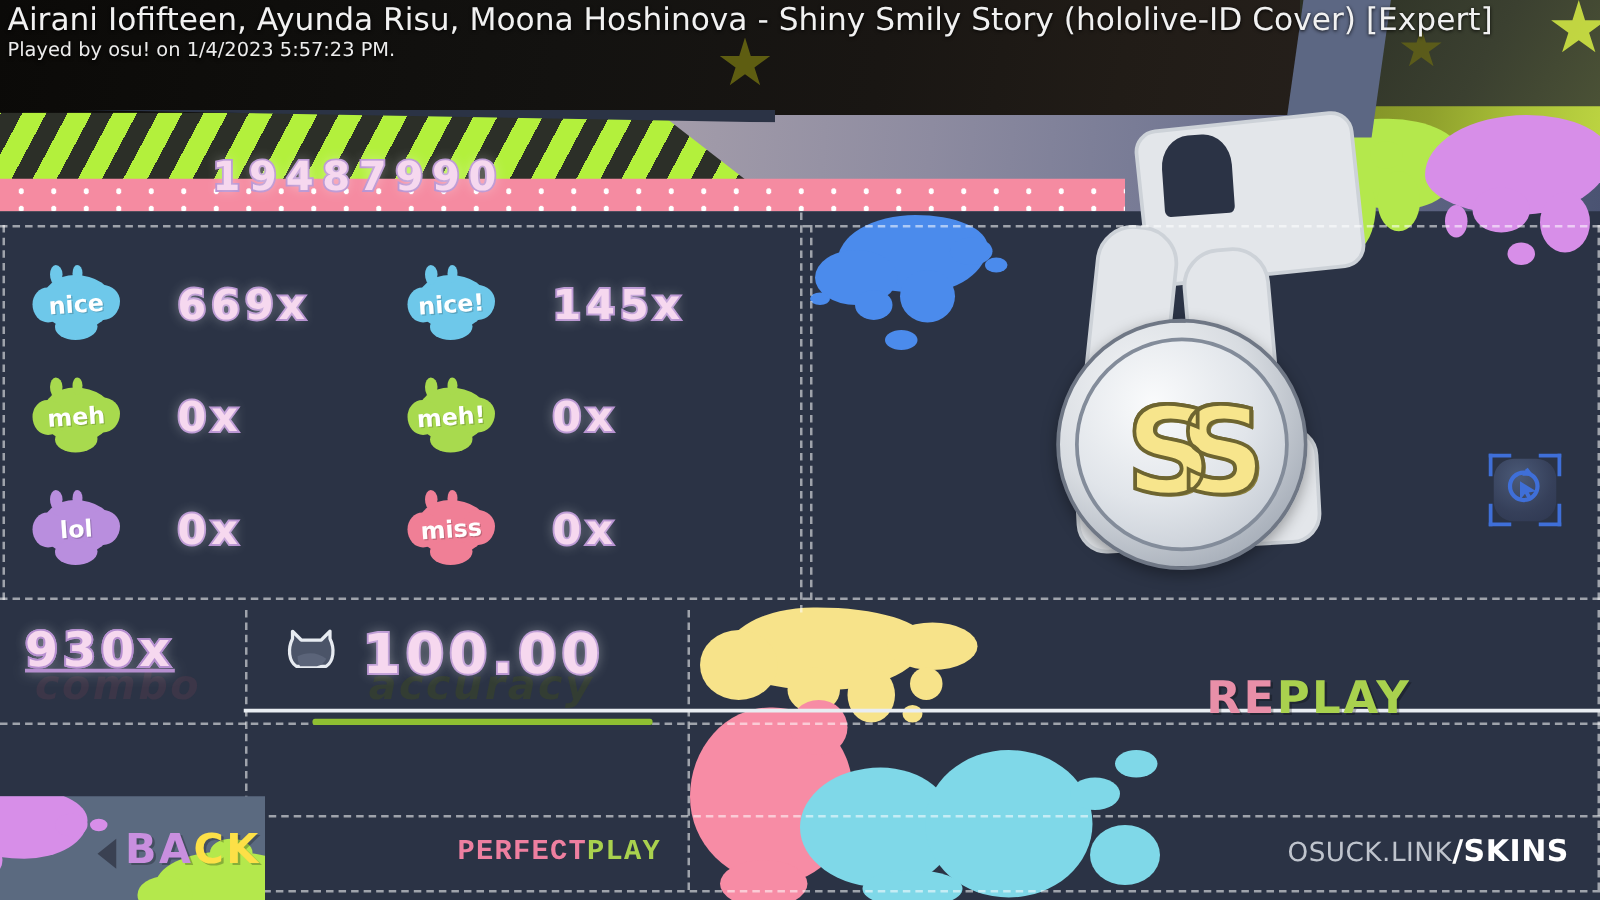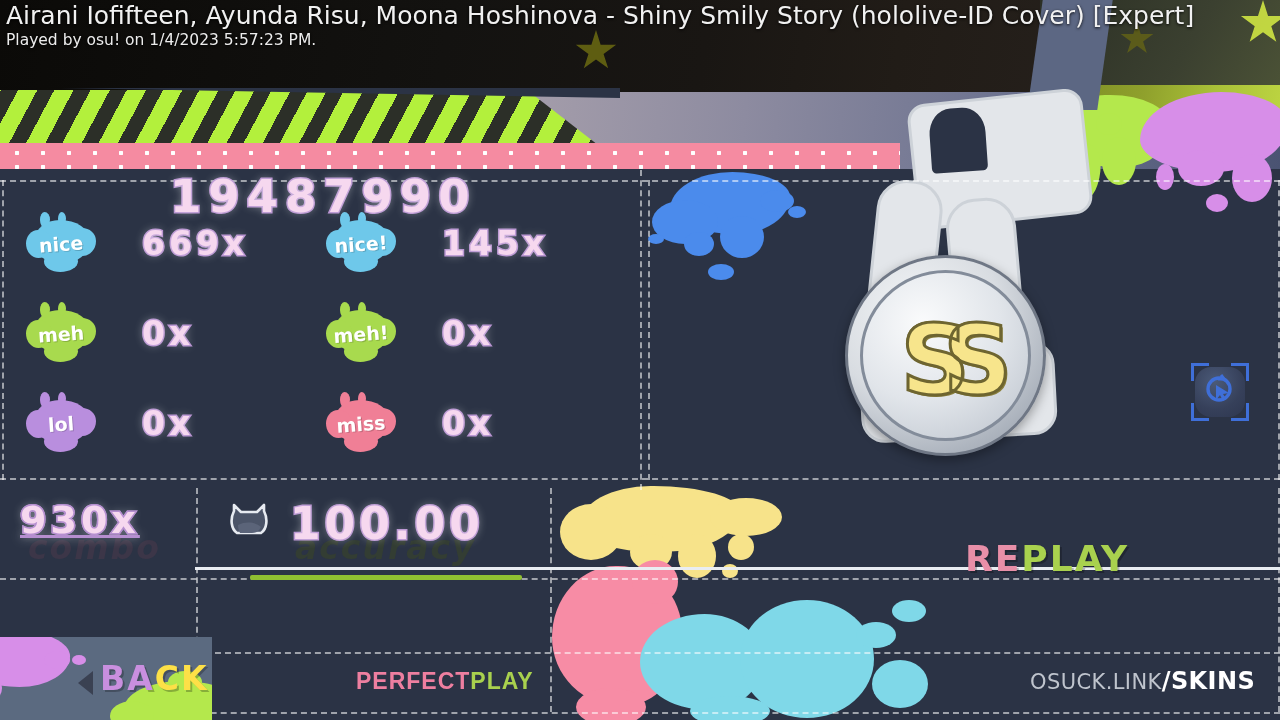--- a/index.html
+++ b/index.html
@@ -71,21 +71,21 @@
   .bubble{
     font-family:"DejaVu Sans", sans-serif;font-weight:bold;
     color:#f6d8ef;
     -webkit-text-stroke:3px #b68fd0;
     paint-order:stroke fill;
     text-shadow:0 0 10px rgba(255,255,255,.45);
     letter-spacing:4px;
   }
 
   
-  .score{position:absolute;left:170px;top:122px;font-size:45px;z-index:35;letter-spacing:7px;margin-top:48px;}
+  .score{position:absolute;left:170px;top:122px;font-size:32px;z-index:35;letter-spacing:7px;}
 
   
   .jrow{position:absolute;display:flex;align-items:center;}
   .jicon{position:relative;width:74px;height:62px;}
   .splat-badge{position:absolute;inset:0;}
   .splat-badge .sb{position:absolute;border-radius:46% 54% 52% 48%/48% 46% 54% 52%;}
   .jlabel{position:absolute;left:0;right:0;top:21px;text-align:center;
     font-family:"DejaVu Sans", sans-serif;font-weight:bold;font-size:19px;
     color:#ffffff;-webkit-text-stroke:0px;
     text-shadow:1px 1px 0 rgba(0,0,0,.18);
@@ -104,22 +104,22 @@
   .cat-icon{position:absolute;left:228px;top:499px;width:42px;height:38px;z-index:35;}
   .white-line{position:absolute;left:195px;top:567px;width:1085px;height:3px;background:#e9edf2;z-index:31;}
   .green-bar{position:absolute;left:250px;top:575px;width:272px;height:5px;background:#8fbf32;
     border-radius:2px;z-index:31;}
 
   
   .replay{position:absolute;left:965px;top:538px;z-index:35;
     font-family:"DejaVu Sans", sans-serif;font-weight:bold;font-size:36px;letter-spacing:2px;}
   .replay .re{color:#e88fa8;text-shadow:2px 2px 0 rgba(0,0,0,.25);}
   .replay .play{color:#a9d14e;text-shadow:2px 2px 0 rgba(0,0,0,.25);}
-  .perfect{position:absolute;left:356px;top:668px;z-index:35;
-    font-family:Liberation Sans, sans-serif;font-weight:bold;font-size:23px;letter-spacing:1px;}
+  .perfect{position:absolute;left:366px;top:668px;z-index:35;
+    font-family:Liberation Mono, monospace;font-weight:bold;font-size:23px;letter-spacing:1px;}
   .perfect .pf{color:#ee7fa0;}
   .perfect .pl{color:#a9d14e;}
 
   
   .back-btn{position:absolute;left:0;top:637px;width:212px;height:83px;z-index:36;
     background:#5b6a80;overflow:hidden;}
   .back-arrow{position:absolute;left:78px;top:34px;width:0;height:0;
     border-top:12px solid transparent;border-bottom:12px solid transparent;
     border-right:15px solid #3a4152;z-index:3;}
   .back-text{position:absolute;left:100px;top:22px;z-index:4;

